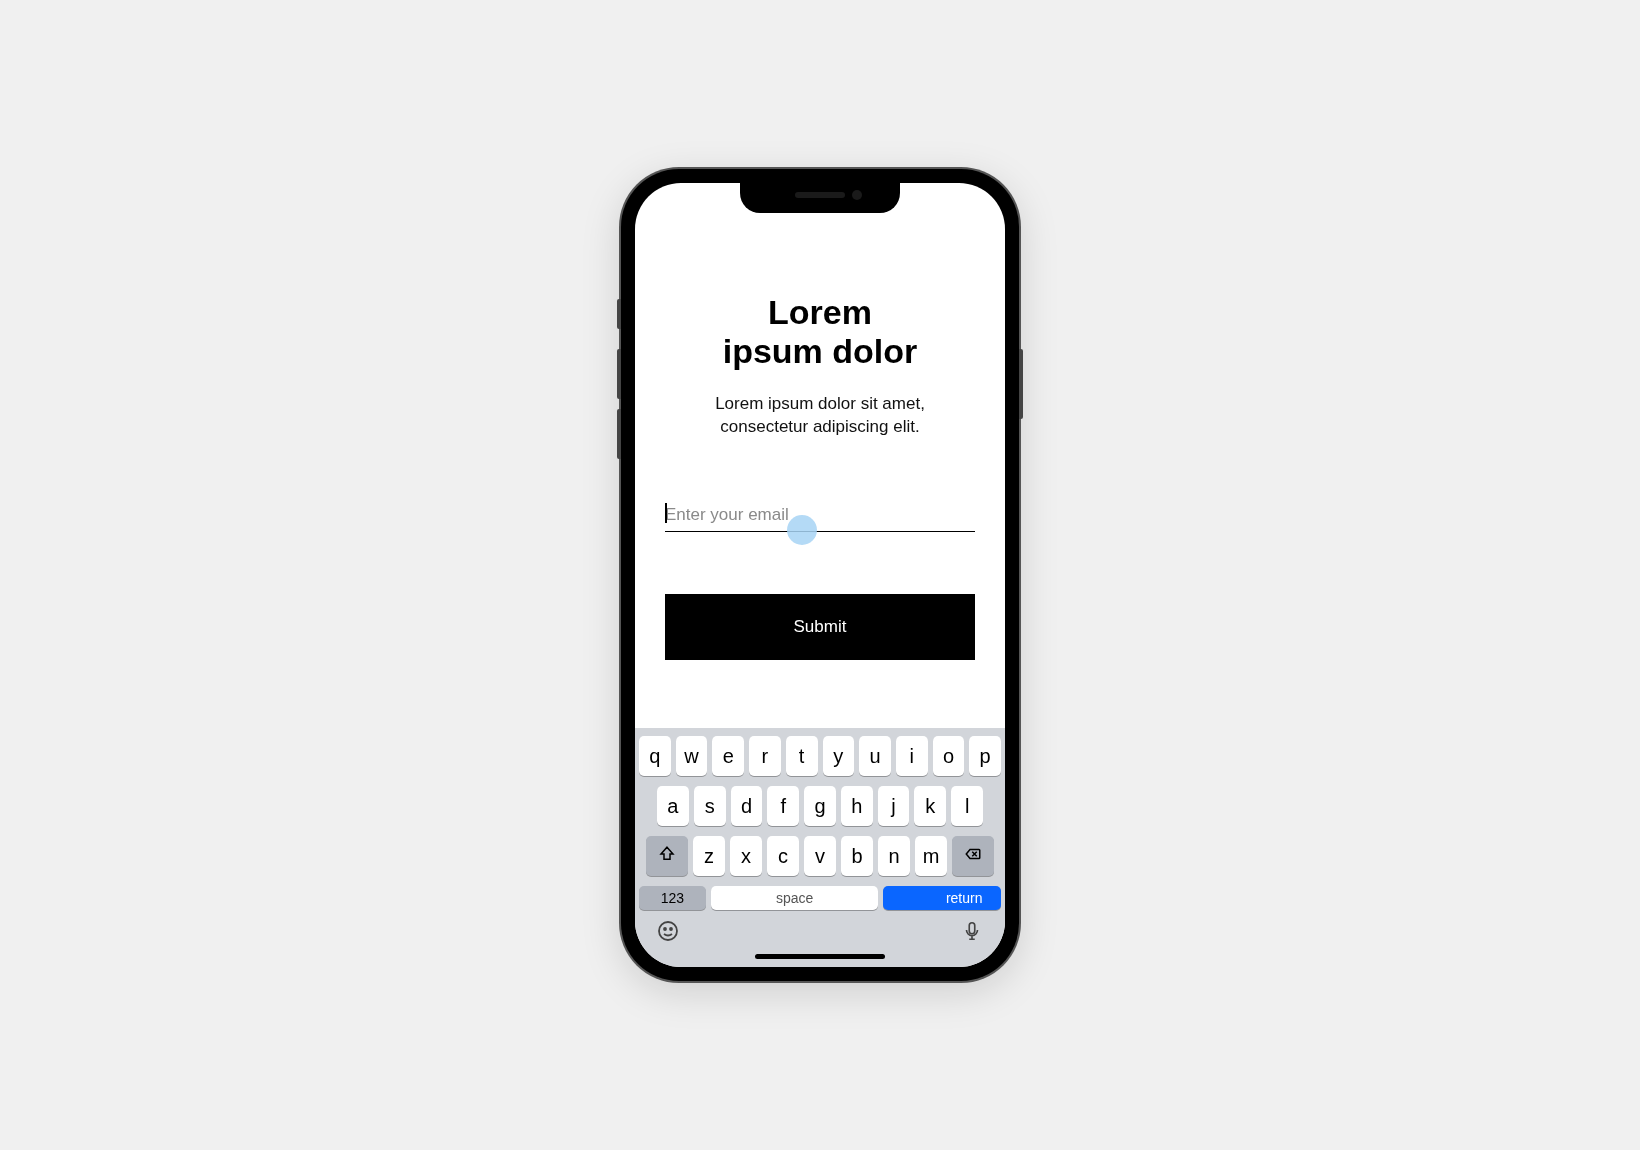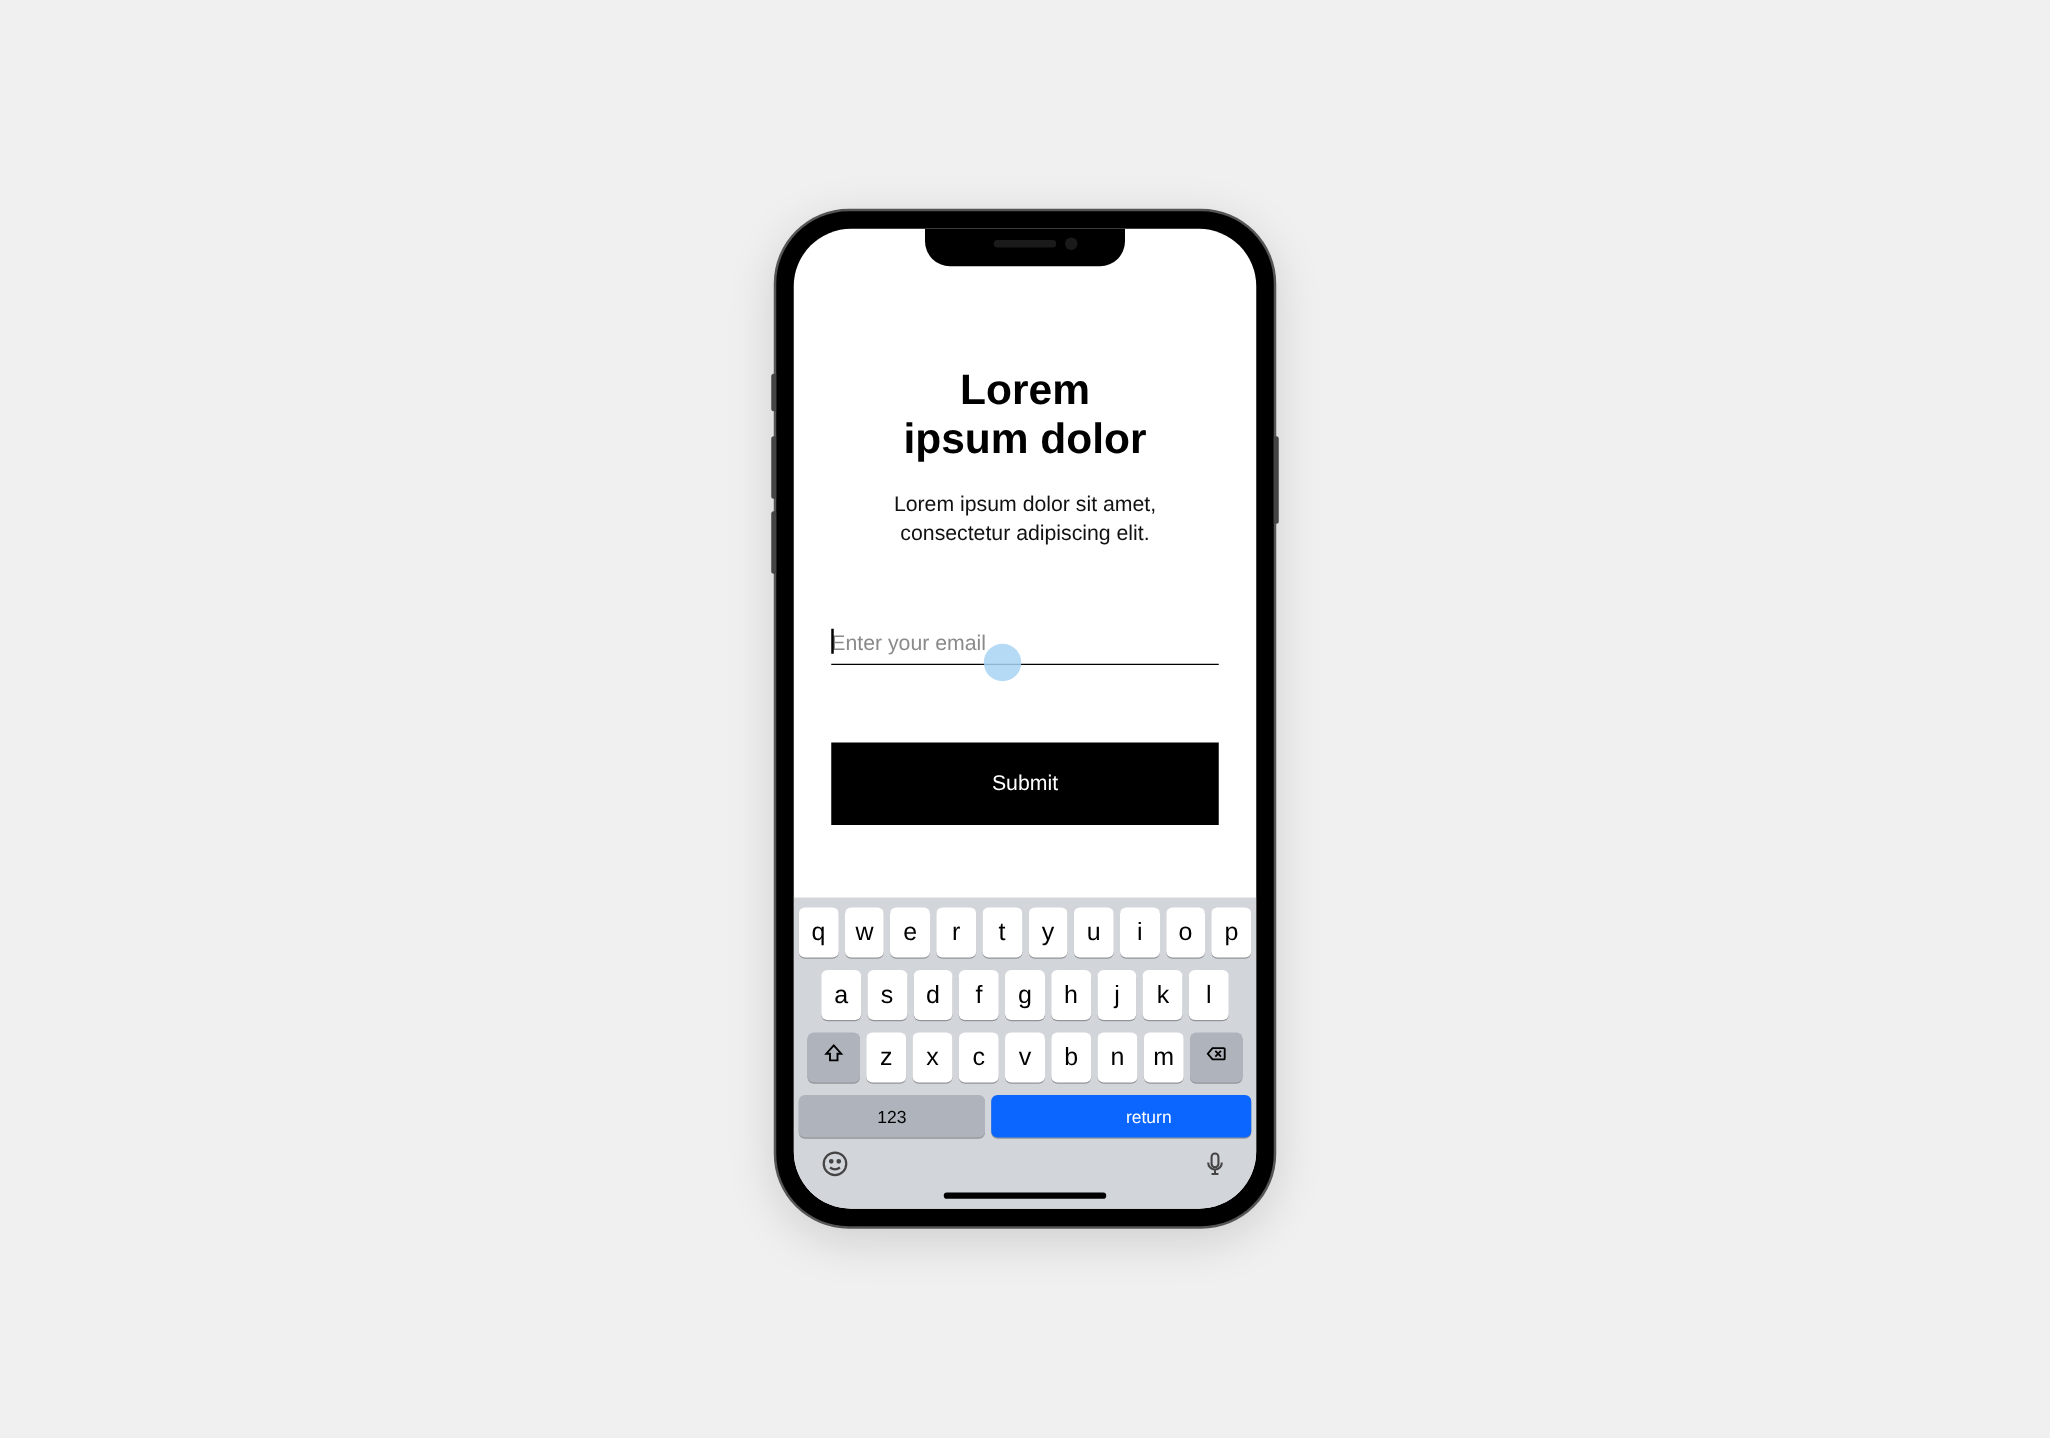--- a/index.html
+++ b/index.html
@@ -172,21 +172,21 @@
     font-weight: 300;
   }
   .krow.r2 { padding: 0 18px; }
   .key.fn {
     background: #aeb3bc;
     max-width: 42px;
     flex: 1.3;
   }
   .key.fn svg { width:18px; height:18px; }
   .krow.r4 { gap: 5px; margin-bottom: 4px; }
-  .krow.r4 .key { height: 34px; font-size: 14px; }
+  .krow.r4 .key { height: 24px; font-size: 14px; }
   .key.k123 { background:#aeb3bc; max-width:none; flex:2; font-size:15px; color:#000;}
   .key.space { background:#fff; max-width:none; flex:5; font-size:15px; color:#555;}
   .key.return { background:#0a66ff; color:#fff; max-width:none; flex:2.2; font-size:15px;padding-left:44px;}
   .bottom-row {
     display:flex;
     justify-content:space-between;
     align-items:center;
     padding: 6px 16px 4px 16px;
   }
   .emoji-icon, .mic-icon {
@@ -269,20 +269,21 @@
           <span>
             <svg viewBox="0 0 24 24" fill="none" stroke="#000" stroke-width="2">
                 <path d="M8 6 H20 A1 1 0 0 1 21 7 V17 A1 1 0 0 1 20 18 H8 L3 12 Z"></path>
                 <path d="M11 9 L17 15 M17 9 L11 15"></path>
               </svg>
           </span>
         </div>
       </div>
       <div class="krow r4">
         <div class="key k123">123</div>
+        <div class="key space">space</div>
         <div class="key return">return</div>
       </div>
       <div class="bottom-row">
         <div class="emoji-icon">
           <span>
             <svg width="24" height="24" viewBox="0 0 24 24" fill="none" stroke="#444" stroke-width="1.8">
                 <circle cx="12" cy="12" r="9"></circle>
                 <circle cx="9" cy="10" r="1" fill="#444"></circle>
                 <circle cx="15" cy="10" r="1" fill="#444"></circle>
                 <path d="M8 15 Q12 18 16 15"></path>

